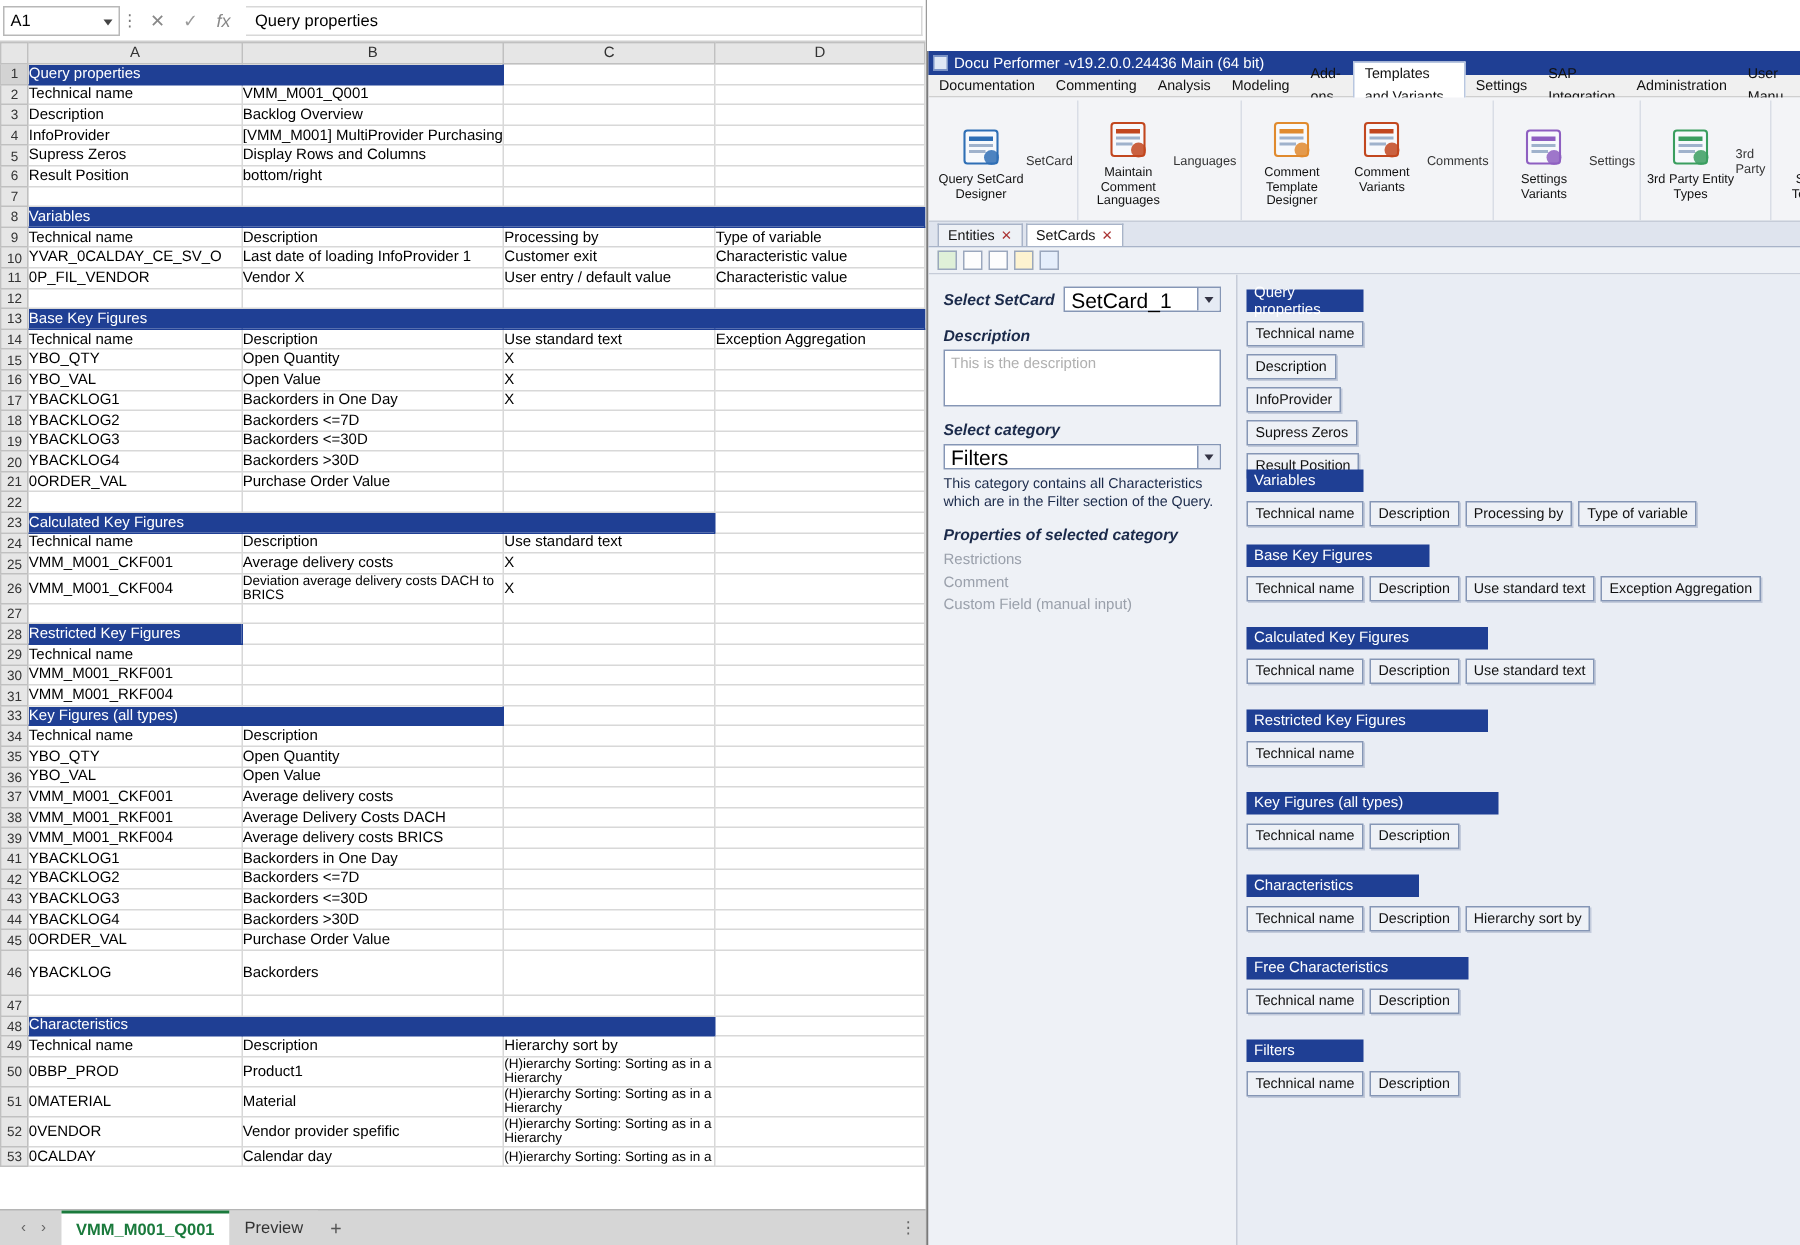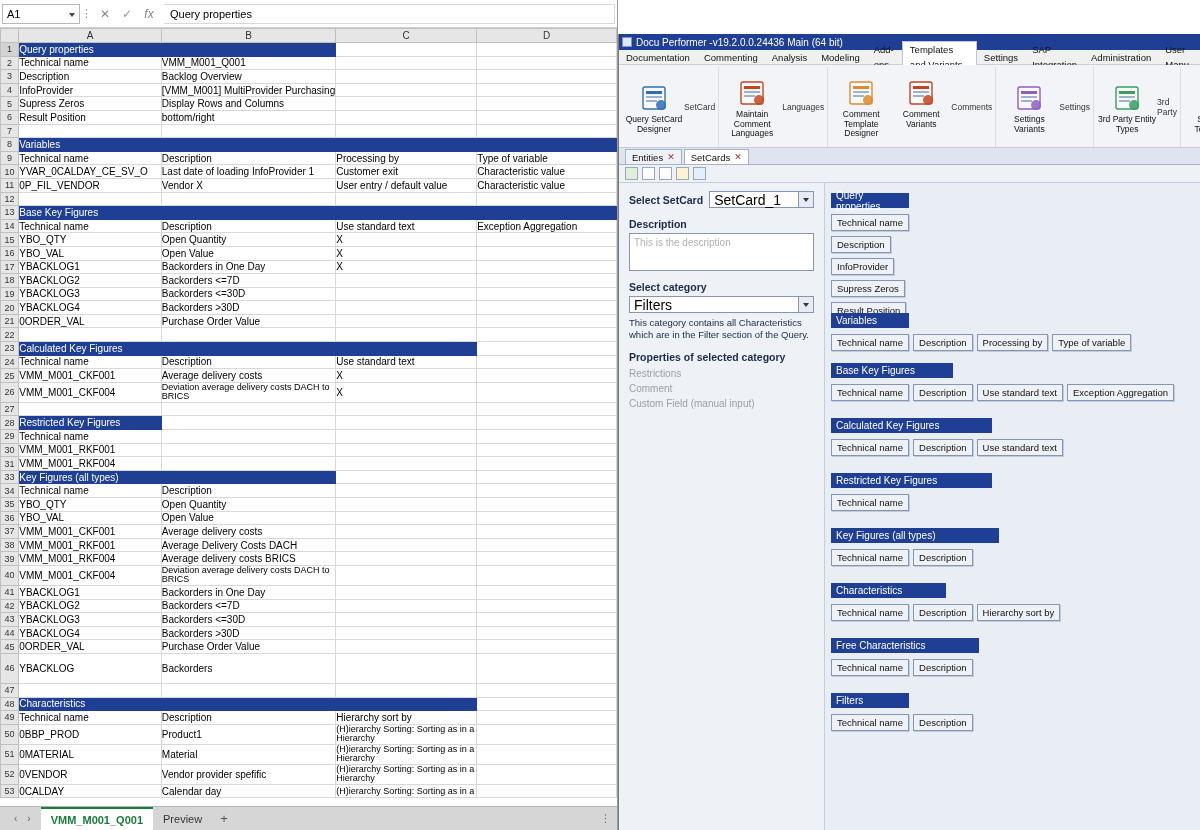--- a/index.html
+++ b/index.html
@@ -129,21 +129,21 @@
   .dp-toolbar {
     height: 18px; background: #eef1f6; border-bottom: 1px solid #c6ccd8;
     display: flex; align-items: center; gap: 4px; padding-left: 6px;
   }
   .tbico { width: 13px; height: 13px; border: 1px solid #9aa7bd; background: #fdfdfd; }
 
   .dp-body { flex: 1; display: flex; background: #eef1f6; overflow: hidden; }
   .dp-left { width: 205px; padding: 8px 10px; }
   .dp-right { flex: 1; background: #e9edf4; border-left: 1px solid #c6ccd8; padding: 10px 8px; position: relative; overflow: hidden; }
 
-  .fld-label { font-size: 10.5px; font-weight: bold; color: #1b2a4a; margin-bottom: 3px; }
+  .fld-label { font-size: 10.5px; font-weight: bold; color: #1b2a4a; margin-bottom: 3px; font-style: italic; }
   .row-inline { display: flex; align-items: center; gap: 6px; margin-bottom: 10px; }
   .combo {
     height: 17px; background: #fff; border: 1px solid #8596b5;
     display: flex; align-items: center; padding-left: 4px; font-size: 14px;
     position: relative; flex: 1;
   }
   .combo .btn {
     position: absolute; right: 0; top: 0; width: 15px; height: 15px;
     background: #e6ebf4; border-left: 1px solid #8596b5;
     display: flex; align-items: center; justify-content: center;
@@ -471,27 +471,20 @@
               <td class="cell"></td>
               <td class="cell"></td>
             </tr>
             <tr style="height:13.6px">
               <td class="rowhdr">39</td>
               <td class="cell" colspan="1">VMM_M001_RKF004</td>
               <td class="cell" colspan="1">Average delivery costs BRICS</td>
               <td class="cell"></td>
               <td class="cell"></td>
             </tr>
-            <tr style="height:20px">
-              <td class="rowhdr">40</td>
-              <td class="cell" colspan="1">VMM_M001_CKF004</td>
-              <td class="cell wrap" colspan="1">Deviation average delivery costs DACH to BRICS</td>
-              <td class="cell"></td>
-              <td class="cell"></td>
-            </tr>
             <tr style="height:13.6px">
               <td class="rowhdr">41</td>
               <td class="cell" colspan="1">YBACKLOG1</td>
               <td class="cell" colspan="1">Backorders in One Day</td>
               <td class="cell"></td>
               <td class="cell"></td>
             </tr>
             <tr style="height:13.6px">
               <td class="rowhdr">42</td>
               <td class="cell" colspan="1">YBACKLOG2</td>

